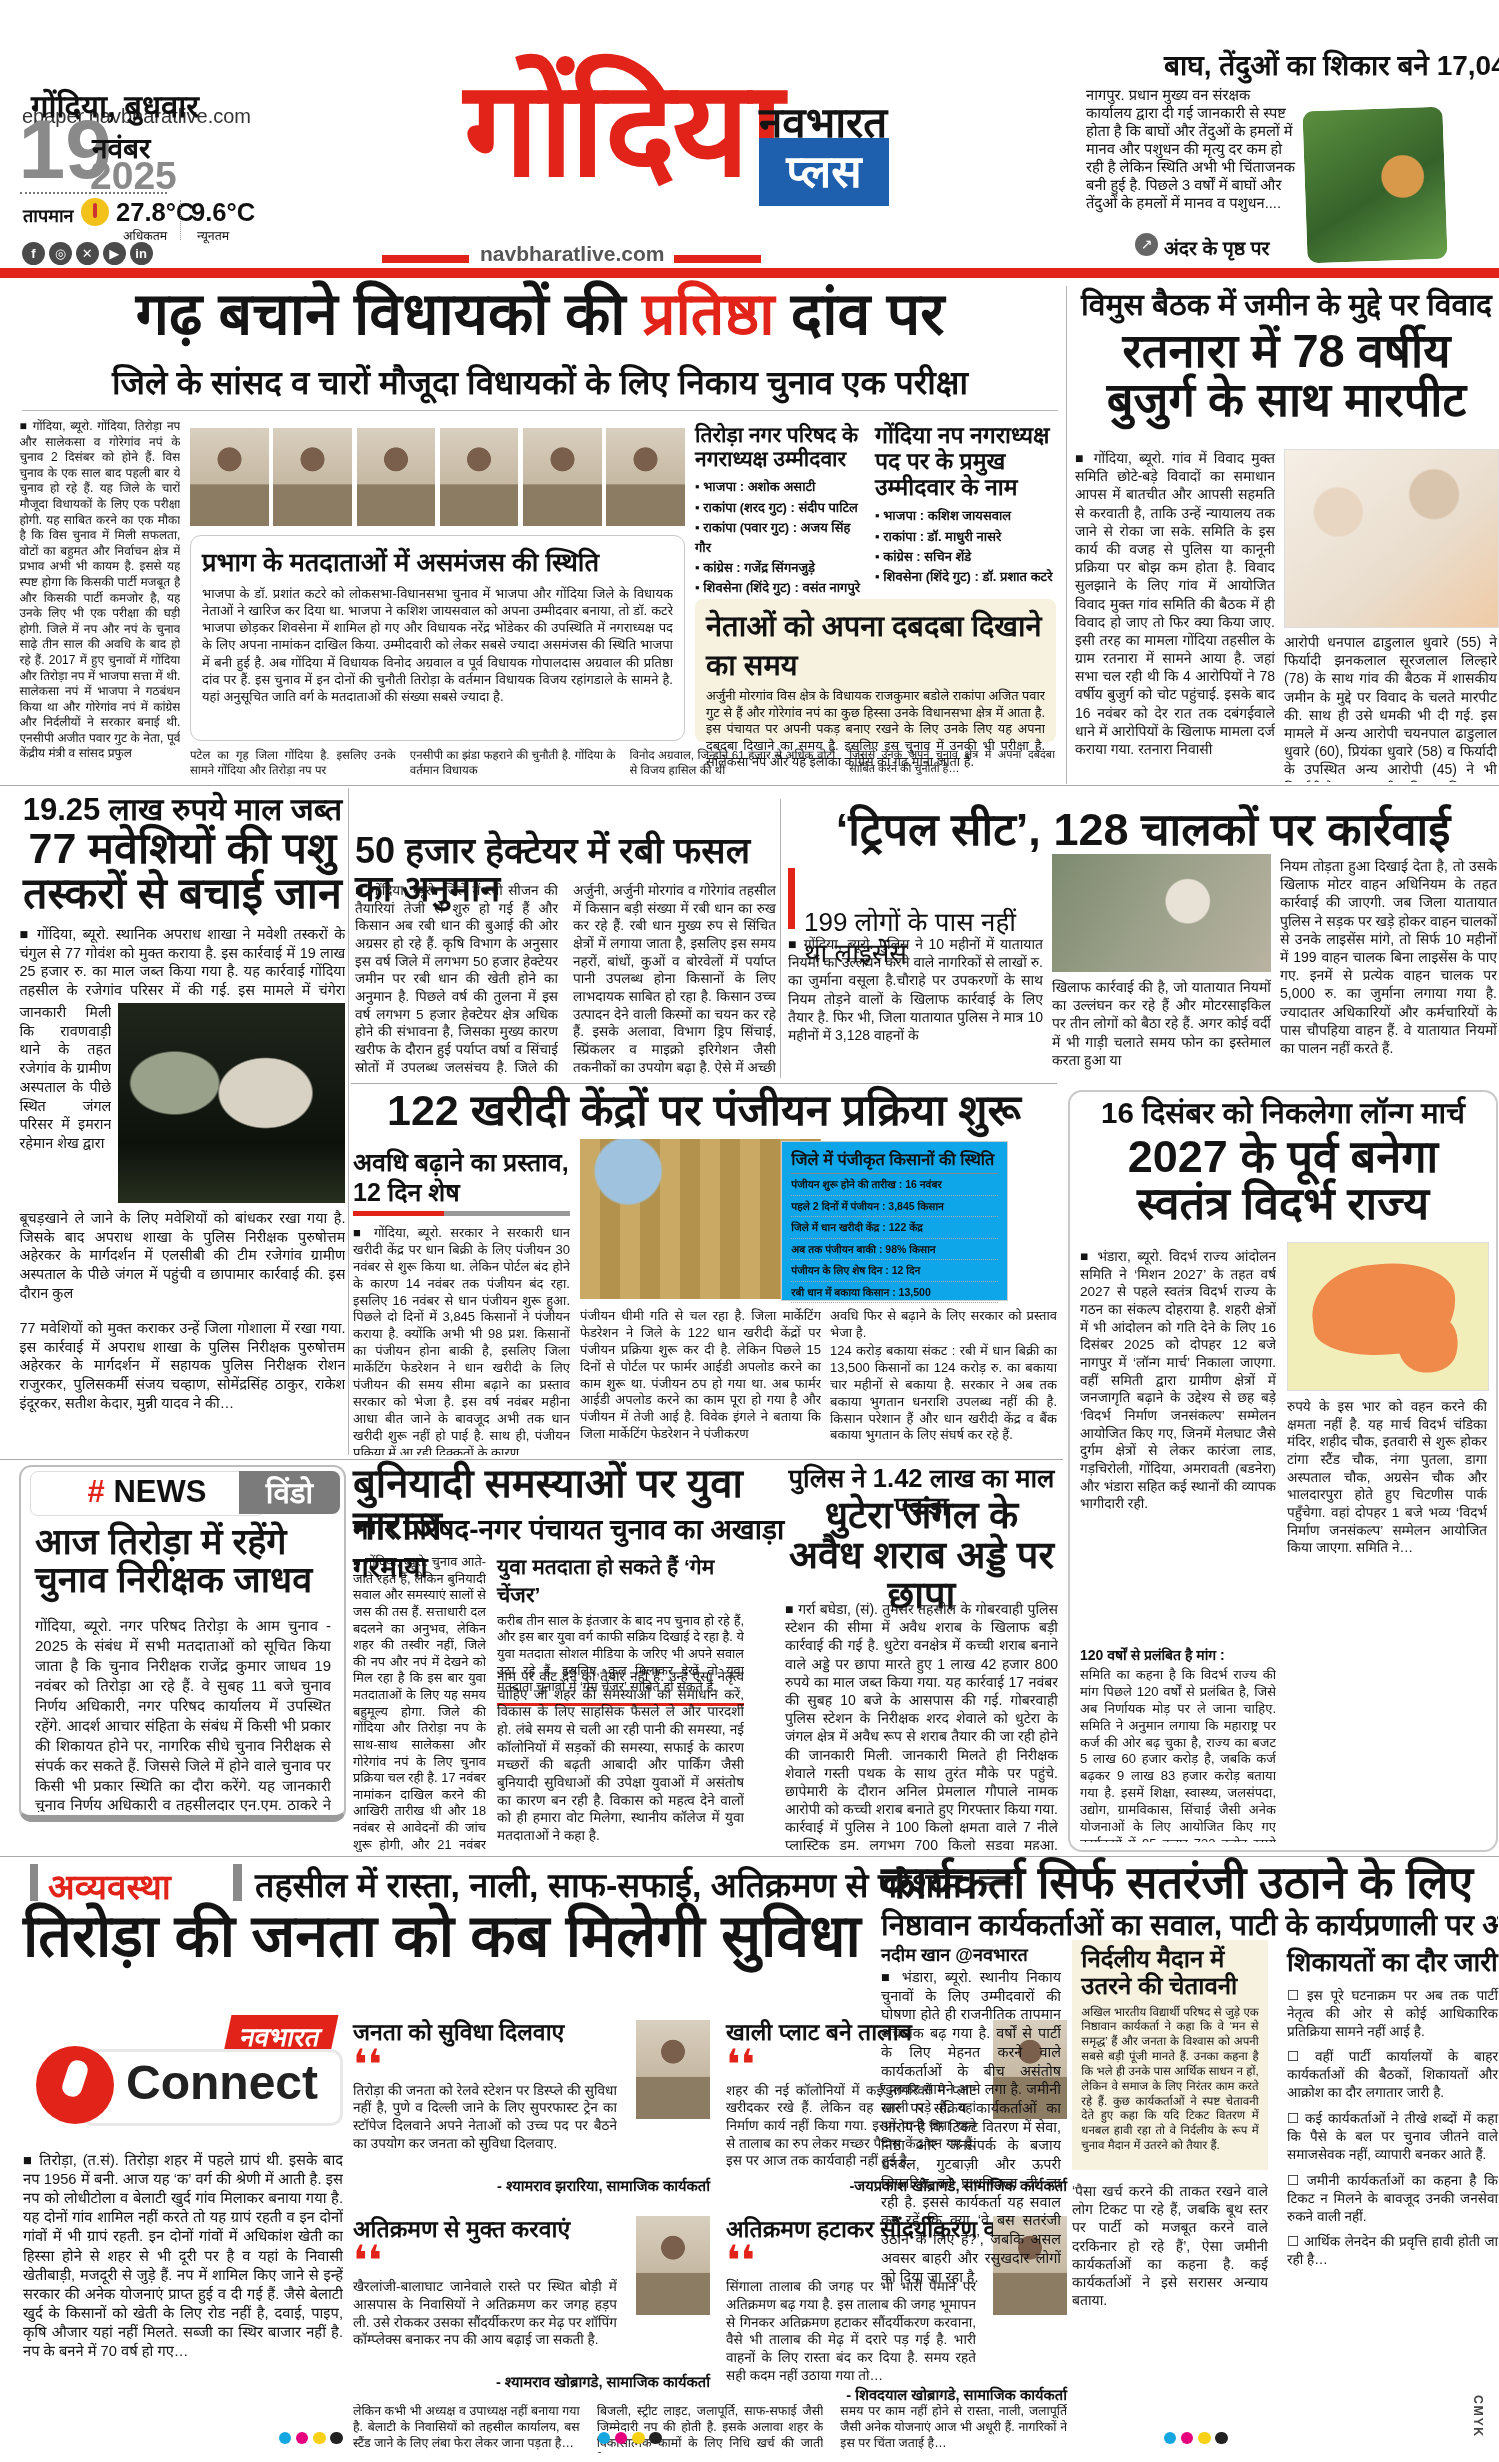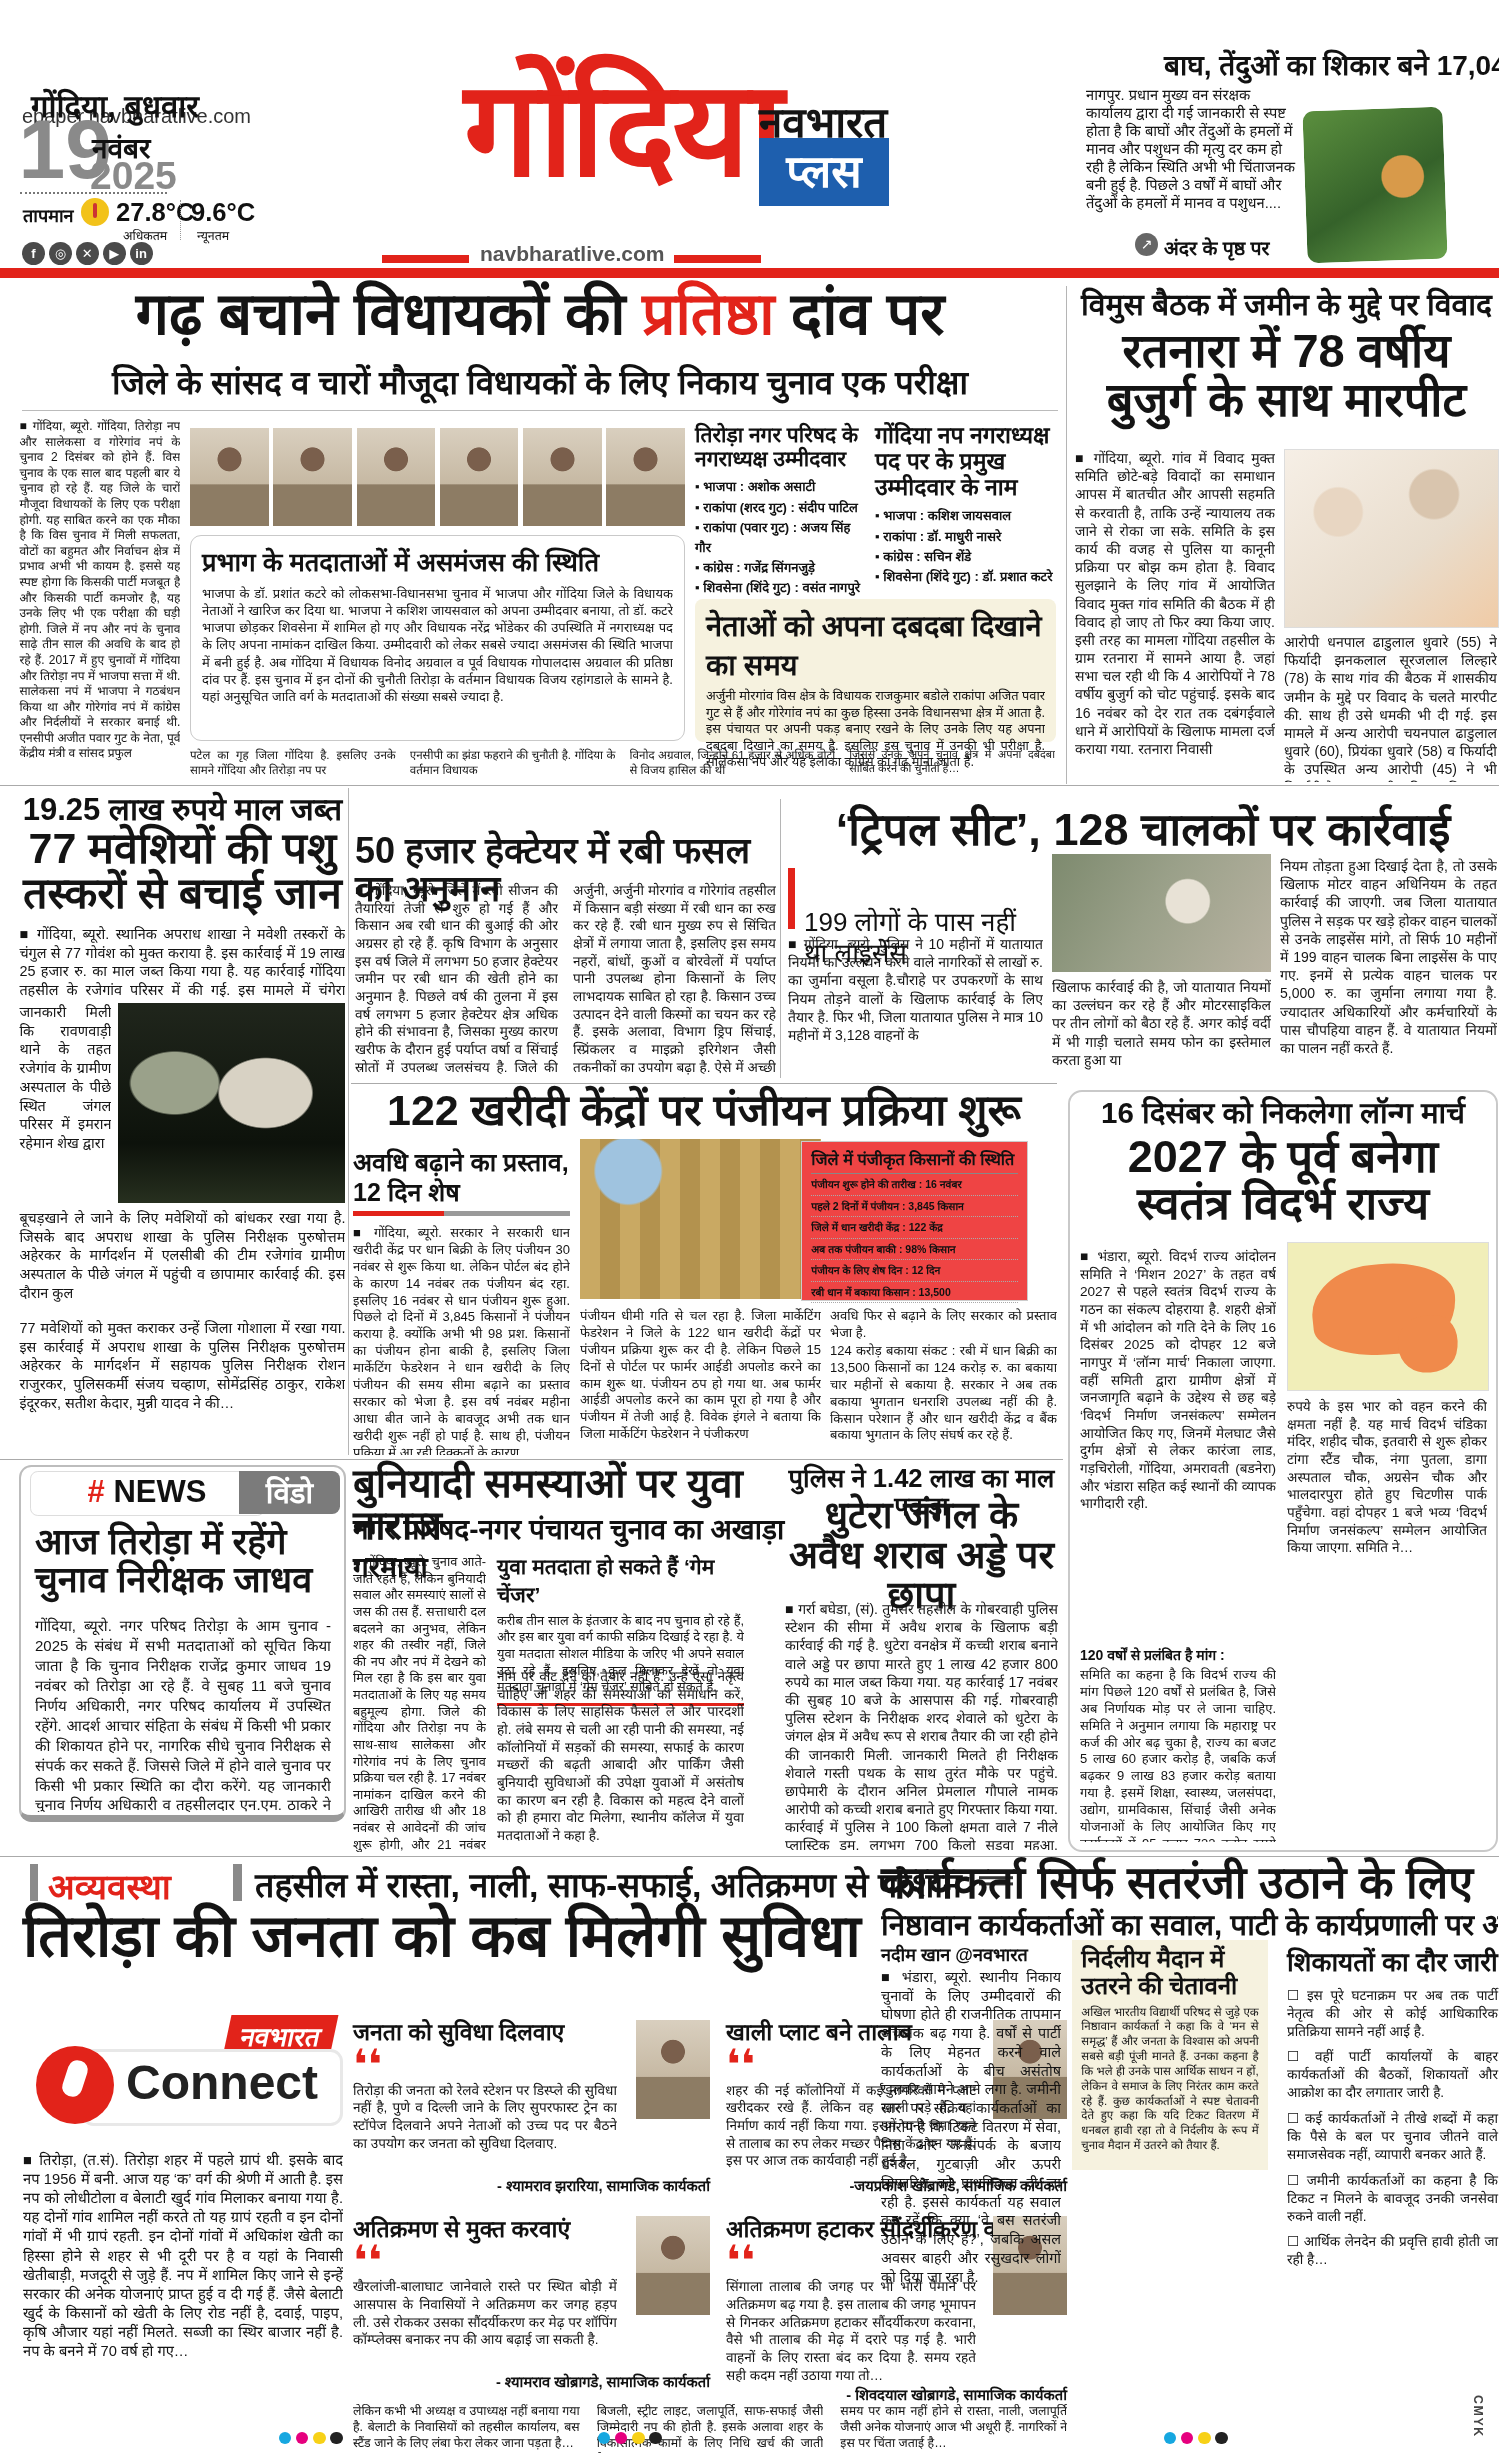--- a/index.html
+++ b/index.html
@@ -169,21 +169,21 @@
   <div class="abs rule-h" style="left:351px;top:1083px;width:706px;height:0.8px;background:#aaa;"></div>
   <div class="abs hl" style="left:351px;top:1088px;width:706px;font-size:43px;text-align:center;">122 खरीदी केंद्रों पर पंजीयन प्रक्रिया शुरू</div>
   <div class="abs" style="left:353px;top:1147px;width:217px;font-size:25px;font-weight:900;line-height:1.2;">अवधि बढ़ाने का प्रस्ताव, 12 दिन शेष</div>
   <div class="abs" style="left:353px;top:1211px;width:217px;height:5.4px;background:linear-gradient(90deg,#e2231a 0 42%,#9a9a9a 42%);"></div>
   <div class="abs body" style="left:353px;top:1225px;width:217px;height:230px;font-size:13px;">■ गोंदिया, ब्यूरो. सरकार ने सरकारी धान खरीदी केंद्र पर धान बिक्री के लिए पंजीयन 30 नवंबर से शुरू किया था. लेकिन पोर्टल बंद होने के कारण 14 नवंबर तक पंजीयन बंद रहा. इसलिए 16 नवंबर से धान पंजीयन शुरू हुआ. पिछले दो दिनों में 3,845 किसानों ने पंजीयन कराया है. क्योंकि अभी भी 98 प्रश. किसानों का पंजीयन होना बाकी है, इसलिए जिला मार्केटिंग फेडरेशन ने धान खरीदी के लिए पंजीयन की समय सीमा बढ़ाने का प्रस्ताव सरकार को भेजा है. इस वर्ष नवंबर महीना आधा बीत जाने के बावजूद अभी तक धान खरीदी शुरू नहीं हो पाई है. साथ ही, पंजीयन प्रक्रिया में आ रही दिक्कतों के कारण</div>
   <div class="abs" style="left:580px;top:1139px;width:241px;height:160px;background:
        radial-gradient(circle at 20% 20%,#9fc3df 0 14%,rgba(0,0,0,0) 15%),
        repeating-linear-gradient(90deg,#c9a963 0 20px,#b3924e 20px 40px),
        linear-gradient(#d9c79a,#a98e54);"></div>
   <div class="abs body" style="left:580px;top:1308px;width:241px;height:146px;font-size:13px;">पंजीयन धीमी गति से चल रहा है. जिला मार्केटिंग फेडरेशन ने जिले के 122 धान खरीदी केंद्रों पर पंजीयन प्रक्रिया शुरू कर दी है. लेकिन पिछले 15 दिनों से पोर्टल पर फार्मर आईडी अपलोड करने का काम शुरू था. पंजीयन ठप हो गया था. अब फार्मर आईडी अपलोड करने का काम पूरा हो गया है और पंजीयन में तेजी आई है. विवेक इंगले ने बताया कि जिला मार्केटिंग फेडरेशन ने पंजीकरण</div>
-  <div class="abs" style="left:801px;top:1141px;width:227px;height:160px;background:#ef4444;border:0.8px solid #ccc;padding:6.2px 9.3px;box-sizing:border-box;">
+  <div class="abs" style="left:781px;top:1141px;width:227px;height:160px;background:#0ea5e9;border:0.8px solid #ccc;padding:6.2px 9.3px;box-sizing:border-box;">
     <div style="font-size:16.3px;font-weight:900;border-bottom:1.6px solid #888;padding-bottom:3.1px;">जिले में पंजीकृत किसानों की स्थिति</div>
     <div>
         <div class="inforow" style="font-size:10.5px;line-height:1.95;">पंजीयन शुरू होने की तारीख : 16 नवंबर</div>
         <div class="inforow" style="font-size:10.5px;line-height:1.95;">पहले 2 दिनों में पंजीयन : 3,845 किसान</div>
         <div class="inforow" style="font-size:10.5px;line-height:1.95;">जिले में धान खरीदी केंद्र : 122 केंद्र</div>
         <div class="inforow" style="font-size:10.5px;line-height:1.95;">अब तक पंजीयन बाकी : 98% किसान</div>
         <div class="inforow" style="font-size:10.5px;line-height:1.95;">पंजीयन के लिए शेष दिन : 12 दिन</div>
         <div class="inforow" style="font-size:10.5px;line-height:1.95;">रबी धान में बकाया किसान : 13,500</div>
       </div>
   </div>
@@ -283,20 +283,21 @@
     </div>
 
   <div class="abs hl" style="left:881px;top:1859px;width:617px;font-size:45px;white-space:nowrap;">कार्यकर्ता सिर्फ सतरंजी उठाने के लिए</div>
   <div class="abs" style="left:881px;top:1903px;width:617px;font-size:29.5px;font-weight:800;white-space:nowrap;overflow:hidden;">निष्ठावान कार्यकर्ताओं का सवाल, पाटी के कार्यप्रणाली पर असंतोष</div>
   <div class="abs" style="left:881px;top:1942px;font-size:18px;font-weight:900;">नदीम खान @नवभारत</div>
   <div class="abs body" style="left:881px;top:1968px;width:180px;height:481px;font-size:14.4px;">■ भंडारा, ब्यूरो. स्थानीय निकाय चुनावों के लिए उम्मीदवारों की घोषणा होते ही राजनीतिक तापमान अचानक बढ़ गया है. वर्षों से पार्टी के लिए मेहनत करने वाले कार्यकर्ताओं के बीच असंतोष खुलकर सामने आने लगा है. जमीनी स्तर पर सक्रिय कार्यकर्ताओं का आरोप है कि टिकट वितरण में सेवा, निष्ठा और जनसंपर्क के बजाय धनबल, गुटबाज़ी और ऊपरी सिफारिश को प्राथमिकता दी जा रही है. इससे कार्यकर्ता यह सवाल कर रहें कि क्या ‘वे बस सतरंजी उठाने के लिए हैं?’, जबकि असल अवसर बाहरी और रसुखदार लोगों को दिया जा रहा है.</div>
   <div class="abs cream" style="left:1072px;top:1940px;width:196px;height:230px;padding:6.2px 9.3px;box-sizing:border-box;">
     <div style="font-size:24px;font-weight:900;line-height:1.12;margin-bottom:4.7px;">निर्दलीय मैदान में उतरने की चेतावनी</div>
     <div class="body" style="font-size:11.6px;line-height:1.28;height:155px;">अखिल भारतीय विद्यार्थी परिषद से जुड़े एक निष्ठावान कार्यकर्ता ने कहा कि वे ‘मन से समृद्ध’ हैं और जनता के विश्वास को अपनी सबसे बड़ी पूंजी मानते हैं. उनका कहना है कि भले ही उनके पास आर्थिक साधन न हों, लेकिन वे समाज के लिए निरंतर काम करते रहे हैं. कुछ कार्यकर्ताओं ने स्पष्ट चेतावनी देते हुए कहा कि यदि टिकट वितरण में धनबल हावी रहा तो वे निर्दलीय के रूप में चुनाव मैदान में उतरने को तैयार हैं.</div>
   </div>
+  <div class="abs body" style="left:1072px;top:2182px;width:196px;height:267px;font-size:14px;">‘पैसा खर्च करने की ताकत रखने वाले लोग टिकट पा रहे हैं, जबकि बूथ स्तर पर पार्टी को मजबूत करने वाले दरकिनार हो रहे हैं’, ऐसा जमीनी कार्यकर्ताओं का कहना है. कई कार्यकर्ताओं ने इसे सरासर अन्याय बताया.</div>
   <div class="abs" style="left:1287px;top:1943px;width:211px;">
     <div style="font-size:26px;font-weight:900;margin-bottom:7.8px;">शिकायतों का दौर जारी</div>
     <div>
         <div class="bullet">इस पूरे घटनाक्रम पर अब तक पार्टी नेतृत्व की ओर से कोई आधिकारिक प्रतिक्रिया सामने नहीं आई है.</div>
         <div class="bullet">वहीं पार्टी कार्यालयों के बाहर कार्यकर्ताओं की बैठकों, शिकायतों और आक्रोश का दौर लगातार जारी है.</div>
         <div class="bullet">कई कार्यकर्ताओं ने तीखे शब्दों में कहा कि पैसे के बल पर चुनाव जीतने वाले समाजसेवक नहीं, व्यापारी बनकर आते हैं.</div>
         <div class="bullet">जमीनी कार्यकर्ताओं का कहना है कि टिकट न मिलने के बावजूद उनकी जनसेवा रुकने वाली नहीं.</div>
         <div class="bullet">आर्थिक लेनदेन की प्रवृत्ति हावी होती जा रही है…</div>
       </div>
   </div>

